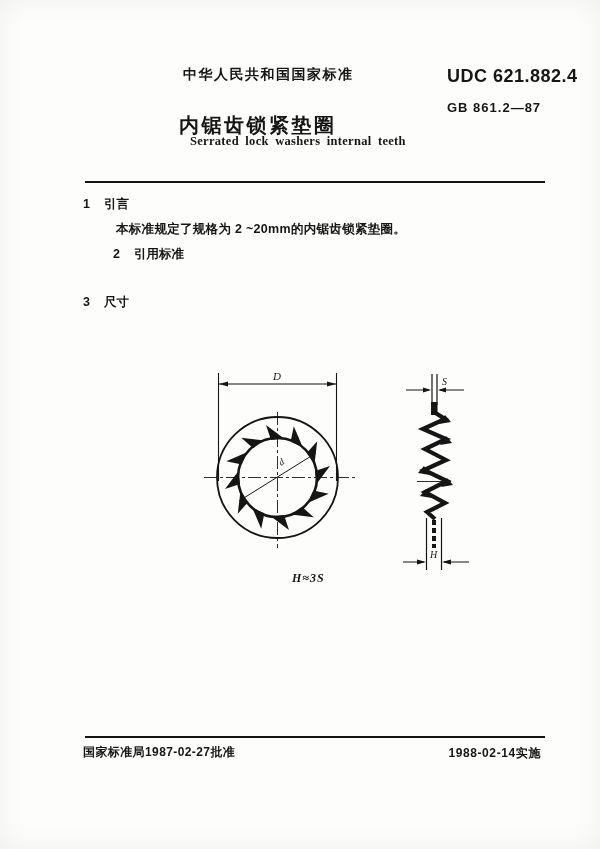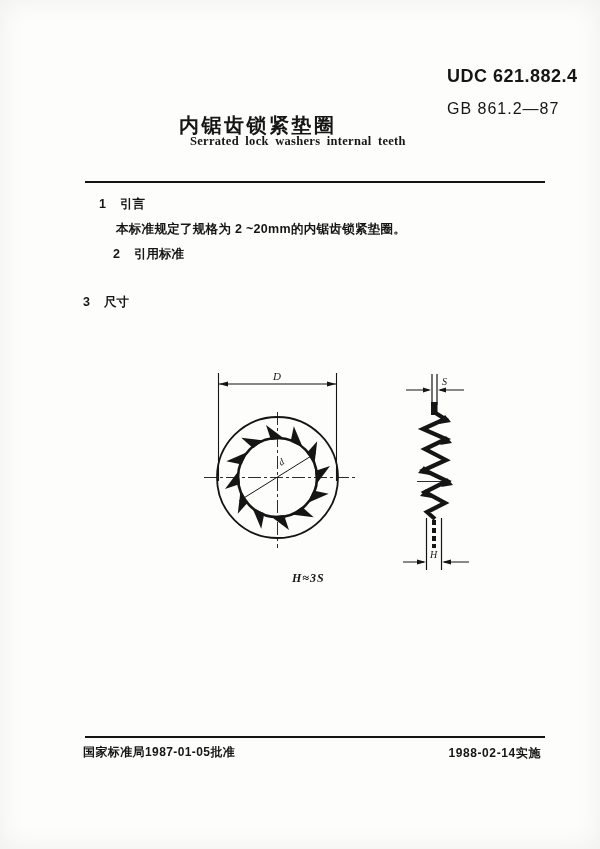--- a/index.html
+++ b/index.html
@@ -6,42 +6,43 @@
   .page{
     position:relative;width:600px;height:849px;margin:0 auto;
     background:#fdfdfc;color:#161616;overflow:hidden;
     box-shadow:inset 0 0 28px rgba(0,0,0,0.06);
     font-family:"Liberation Sans","DejaVu Sans",sans-serif;
   }
   .abs{position:absolute;white-space:nowrap;}
   .hdr-cn{left:183px;top:66px;font-size:14px;font-weight:bold;letter-spacing:1.5px;}
   .hdr-udc{left:447px;top:66px;font-size:18px;font-weight:bold;letter-spacing:.5px;}
   .hdr-title{left:179px;top:112px;font-size:20px;font-weight:bold;letter-spacing:2.5px;}
-  .hdr-gb{left:447px;top:100px;font-size:16px;font-weight:normal;letter-spacing:1px;}
+  .hdr-gb{left:447px;top:100px;font-size:13px;font-weight:bold;letter-spacing:1px;}
   .hdr-en{left:166px;top:134px;font-size:12.5px;font-weight:bold;letter-spacing:.3px;word-spacing:3px;
           font-family:"Liberation Serif","DejaVu Serif",serif;margin-left:24px;}
   .rule{position:absolute;background:#141414;height:2px;width:460px;left:85px;}
   .rule-top{top:181px;}
   .rule-bottom{top:736px;}
   .sec{left:83px;font-size:12.5px;font-weight:bold;}
   .sec .sec-no{display:inline-block;min-width:21px;}
   .para{left:116px;font-size:12.5px;font-weight:600;letter-spacing:.3px;}
-  .s1{top:196px;margin-left:16px;} .p1{top:221px;} .s2{top:246px;margin-left:30px;} .p2{top:271px;} .s3{top:294px;}
+  .s1{top:196px;} .p1{top:221px;} .s2{top:246px;margin-left:30px;} .p2{top:271px;} .s3{top:294px;}
   .fig{position:absolute;left:185px;top:365px;}
   .fig-note{left:292px;top:571px;font-size:12px;font-style:italic;font-weight:bold;
             font-family:"Liberation Serif","DejaVu Serif",serif;letter-spacing:1px;}
   .ftr-left{left:83px;top:744px;font-size:12px;font-weight:bold;letter-spacing:.4px;}
   .ftr-right{right:59px;top:745px;font-size:12px;font-weight:bold;letter-spacing:.6px;}
   .dimlabel{font-family:"Liberation Serif","DejaVu Serif",serif;font-style:italic;fill:#161616;}
 </style>
 </head>
 <body>
 
 <div class="page">
 
+  <div class="abs hdr-cn">中华人民共和国国家标准</div>
   <div class="abs hdr-udc">UDC 621.882.4</div>
   <div class="abs hdr-title">内锯齿锁紧垫圈</div>
   <div class="abs hdr-gb">GB 861.2—87</div>
   <div class="abs hdr-en">Serrated lock washers internal teeth</div>
   <div class="rule rule-top"></div>
 
   <div class="abs sec s1">
     <span class="sec-no">1</span><span>引言</span>
   </div>
   <div class="abs para p1">本标准规定了规格为 2 ~20mm的内锯齿锁紧垫圈。</div>
@@ -117,16 +118,16 @@
       <polygon points="426,562 417,559.6 417,564.4" fill="#151515" stroke="none"></polygon>
       <line x1="444" y1="562" x2="469" y2="562" stroke-width="1"></line>
       <polygon points="442,562 451,559.6 451,564.4" fill="#151515" stroke="none"></polygon>
       <text class="dimlabel" x="430" y="558" font-size="10" stroke="none">H</text>
     </g>
   </svg>
 
   <div class="abs fig-note">H≈3S</div>
 
   <div class="rule rule-bottom"></div>
-  <div class="abs ftr-left">国家标准局1987-01-05批准</div>
+  <div class="abs ftr-left">国家标准局1987-02-27批准</div>
   <div class="abs ftr-right">1988-02-14实施</div>
 
 </div>
 
 </body></html>

